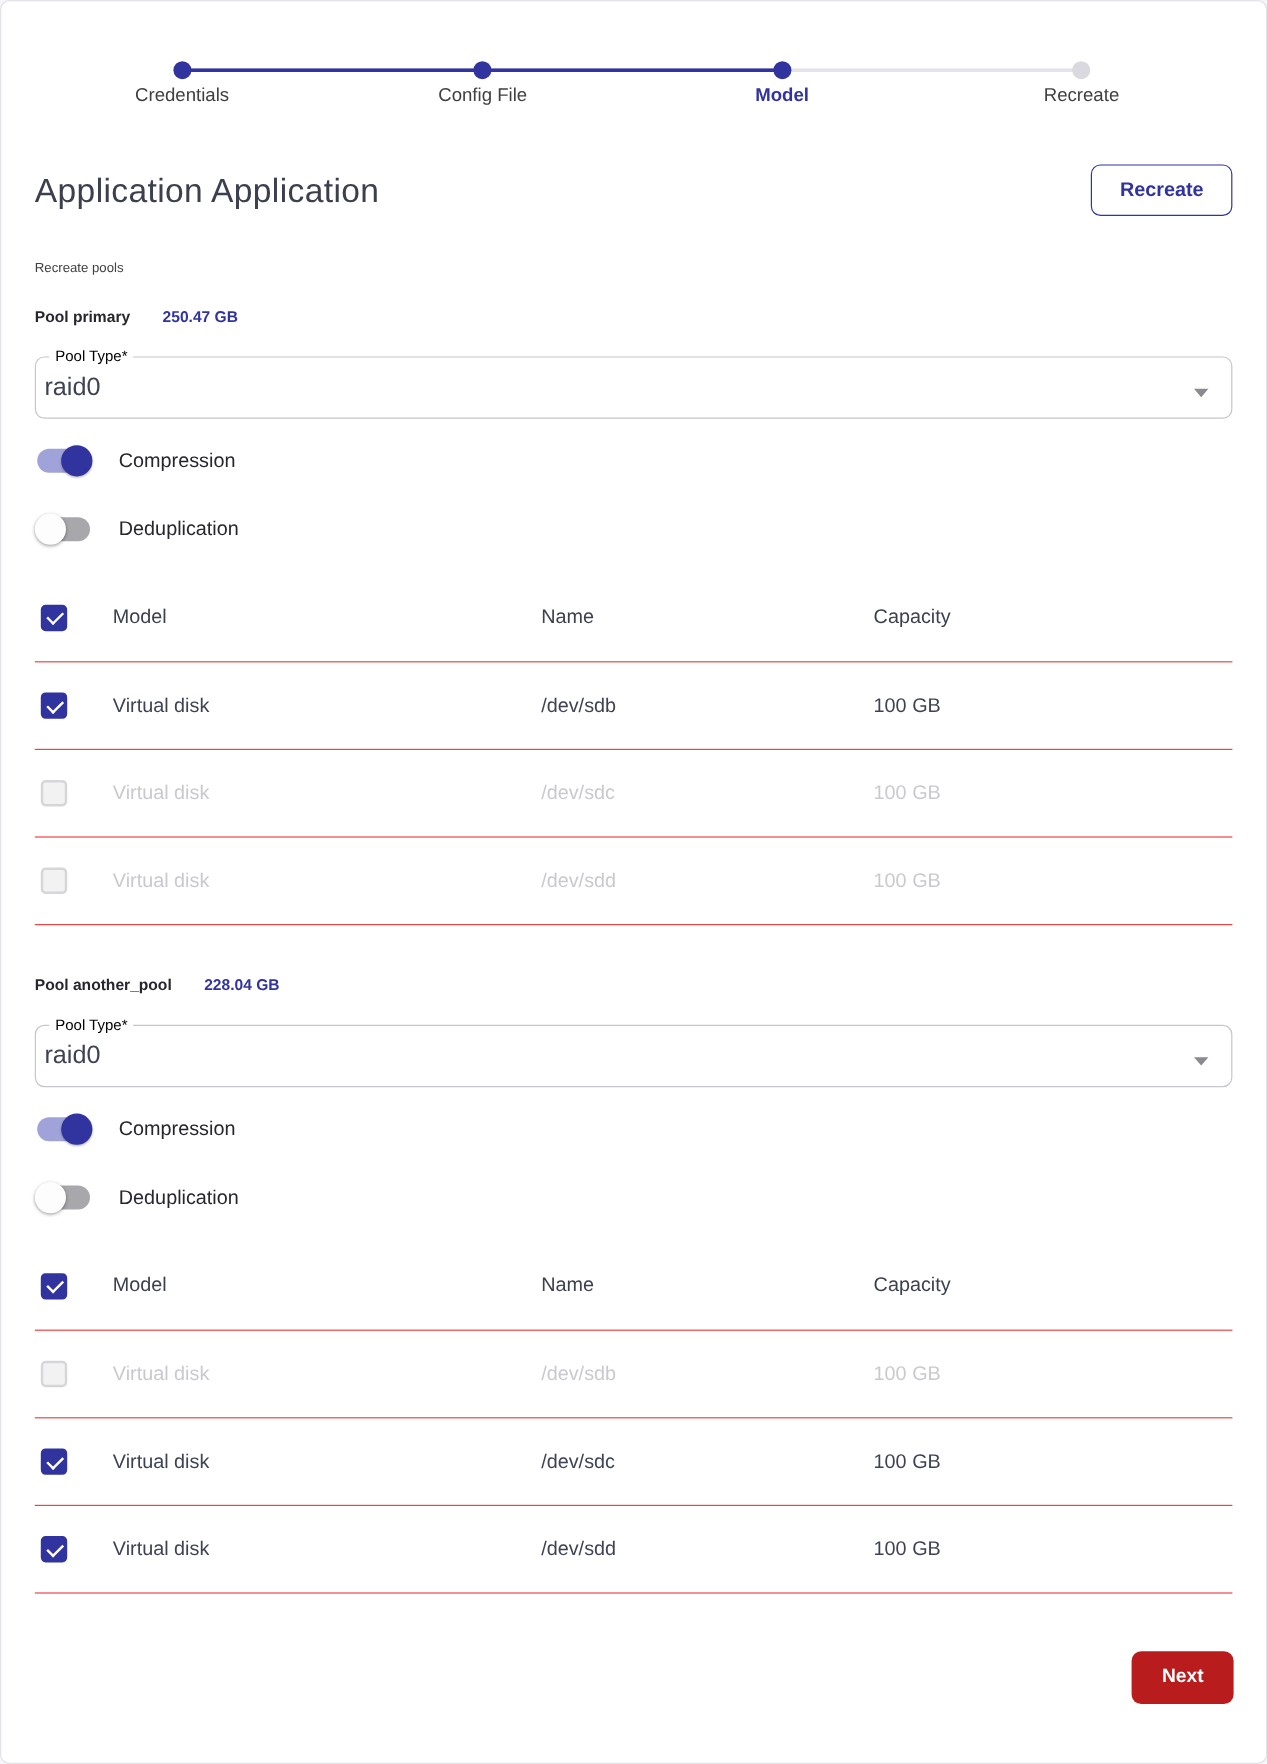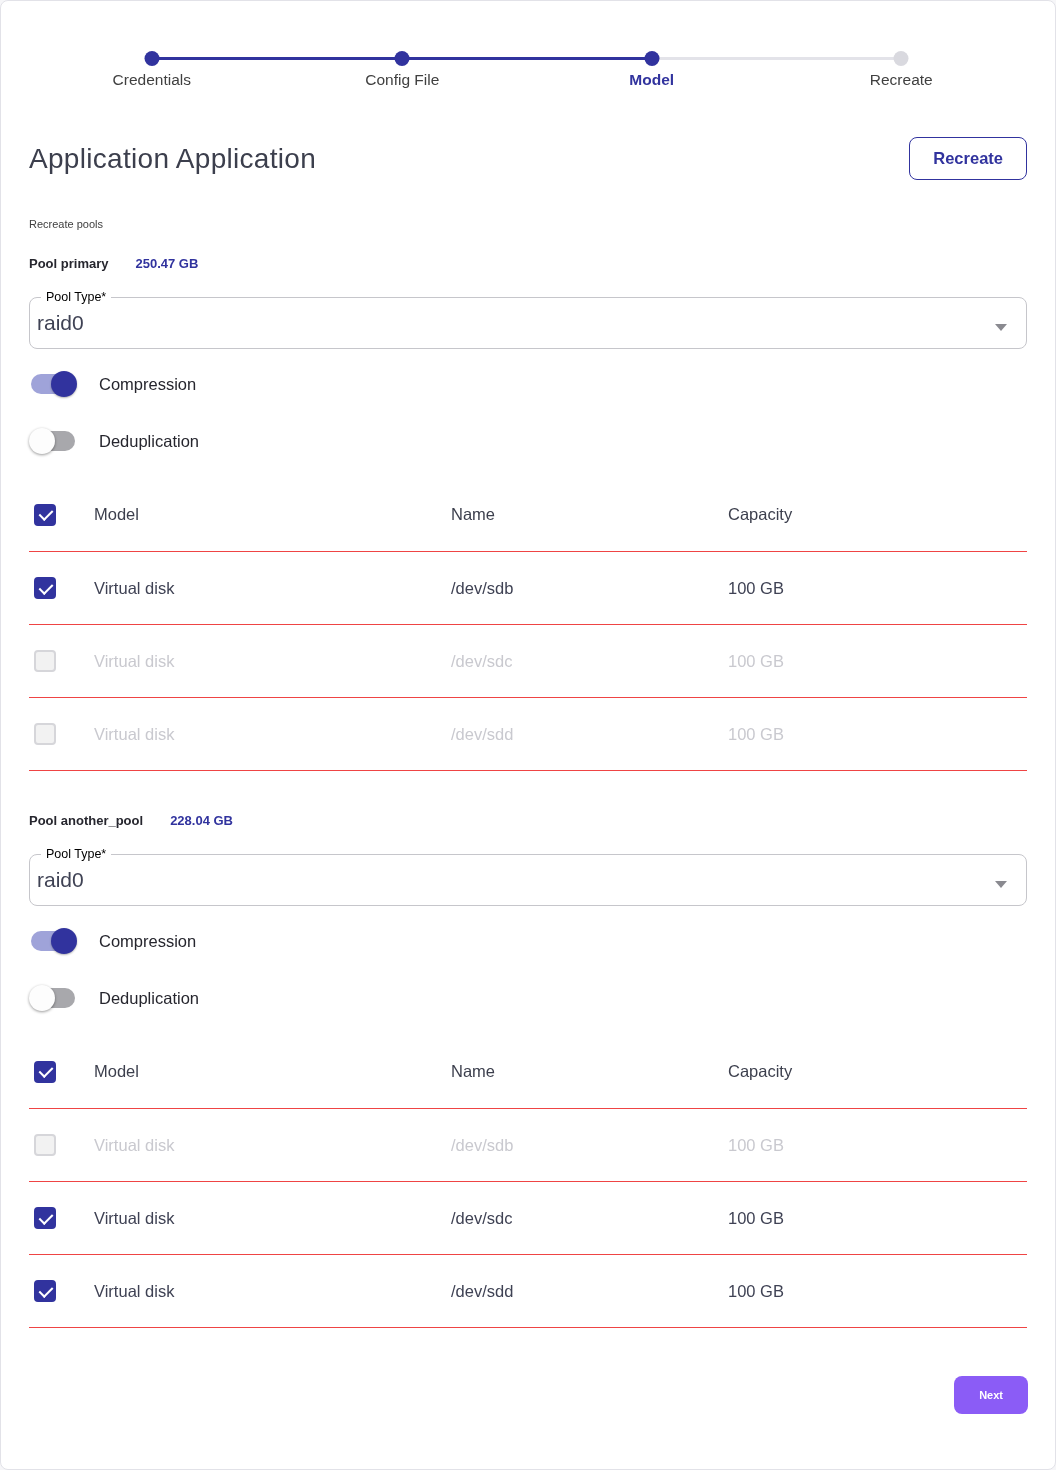--- a/index.html
+++ b/index.html
@@ -90,21 +90,21 @@
   .cb.checked { background:#31339E; border-color:#31339E; }
   .cb.checked::after {
     content:""; position:absolute; left:5.5px; top:1.5px; width:6px; height:11px;
     border-right:2.5px solid #fff; border-bottom:2.5px solid #fff; transform:rotate(45deg);
   }
   .t-row.disabled .cb { background:#f2f2f2; border:2px solid #d6d6da; cursor:default; }
 
   
   .footer { display:flex; justify-content:flex-end; margin:48px 27px 0; }
   .next-btn {
-    background:#8b5cf6; color:#ffffff; font-weight:700; font-size:11px;
+    background:#b91c1c; color:#ffffff; font-weight:700; font-size:16px;
     border:none; border-radius:8px; padding:13px 25px; cursor:pointer; font-family:inherit;
   }
   .pool-section.second { margin-top:42px; }
 </style>
 </head>
 <body>
 
 <div class="card">
 
   <div class="stepper">

